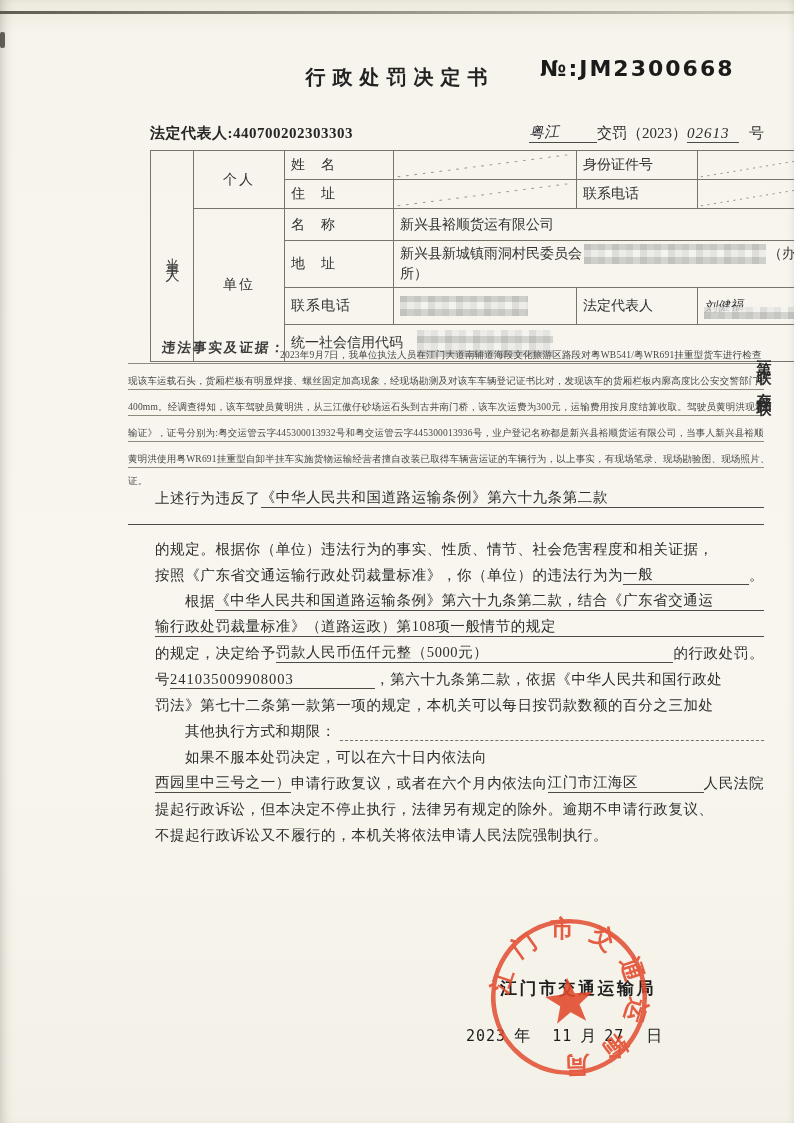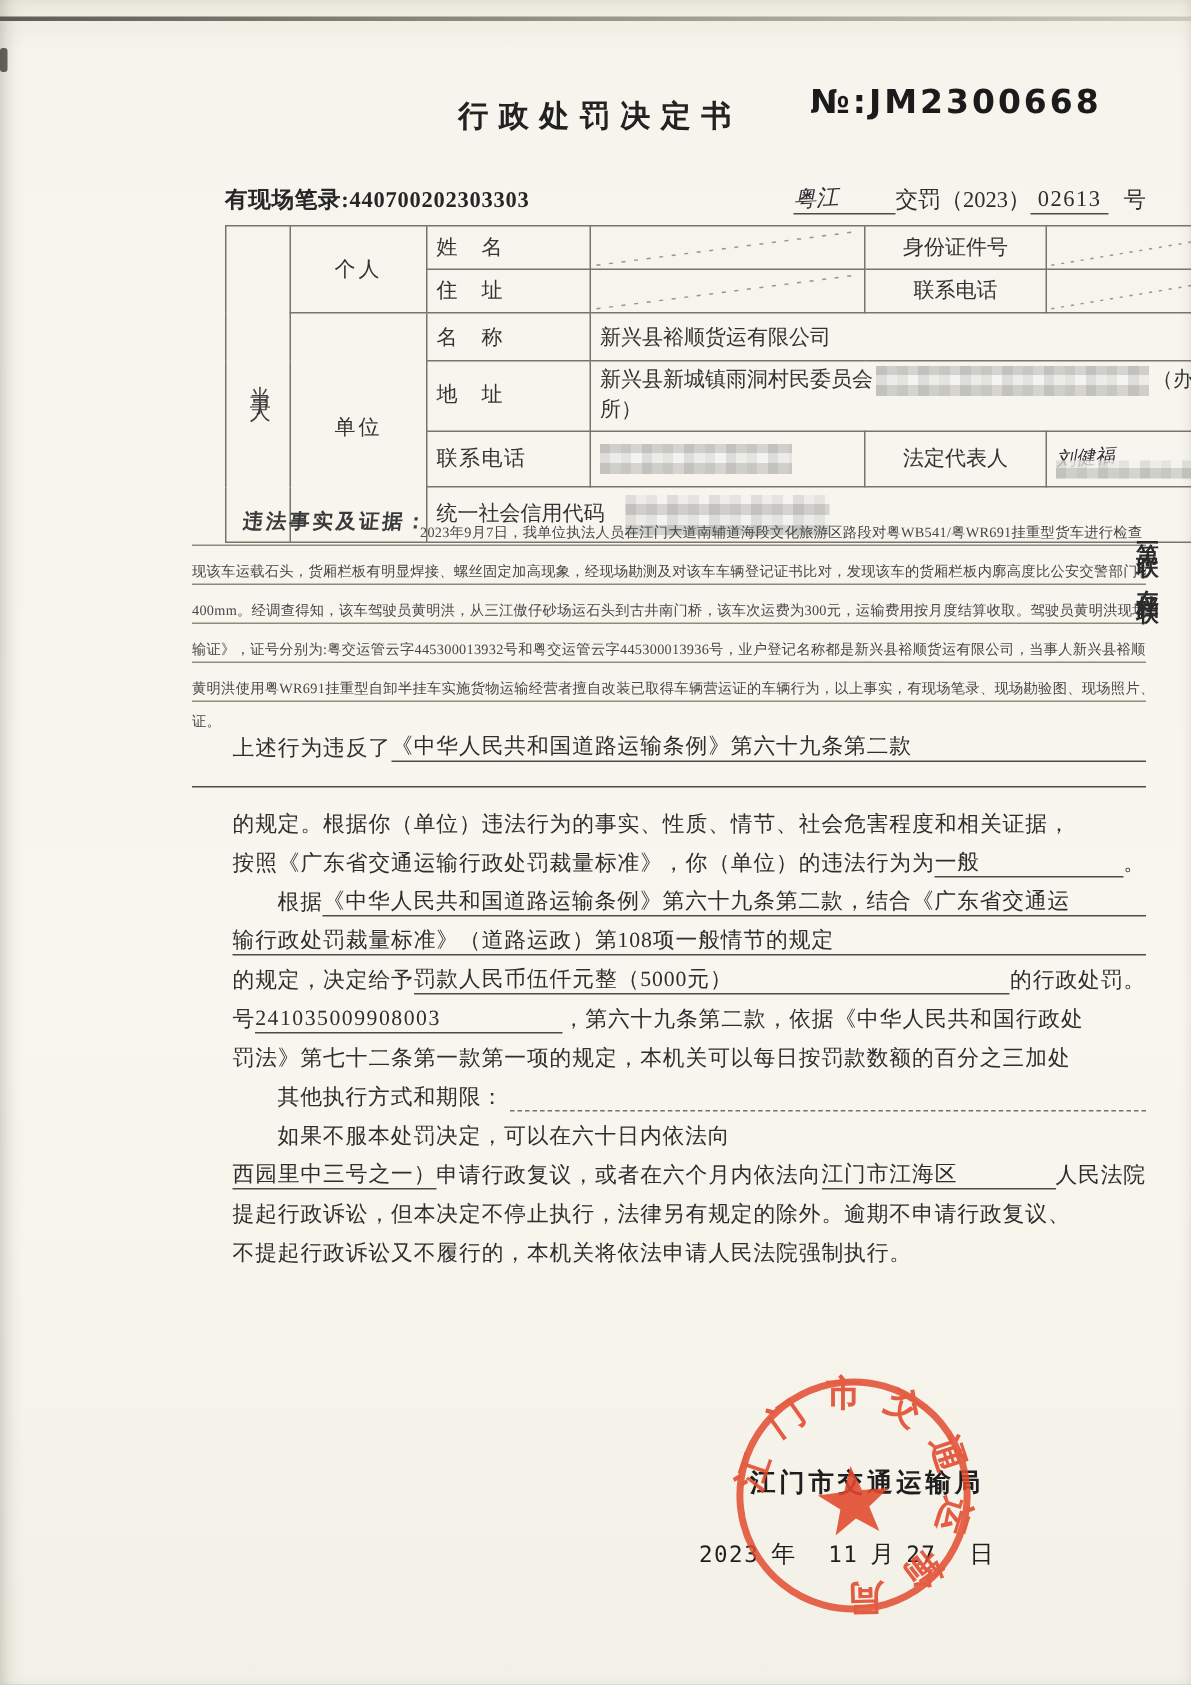--- a/index.html
+++ b/index.html
@@ -14,30 +14,30 @@
   .title{position:absolute;top:64px;left:238px;width:324px;text-align:center;
         font-size:20px;font-weight:bold;letter-spacing:7px;color:#222;}
   .serial{position:absolute;top:56px;left:540px;font-family:"DejaVu Sans",sans-serif;
         font-weight:bold;font-size:22px;letter-spacing:2px;color:#1b1b1b;}
 
   .caseline{position:absolute;top:123px;left:150px;width:614px;font-size:15px;display:flex;align-items:flex-end;}
   .case-left{flex:1 1 auto;letter-spacing:.5px;font-weight:600;color:#262626;}
   .case-right{white-space:nowrap;display:flex;align-items:flex-end;}
   .u-hand{display:inline-block;width:68px;border-bottom:1.3px solid #4c4c46;text-align:left;}
   .hand{font-family:"DejaVu Serif",serif;font-style:italic;color:#2f2f35;display:inline-block;transform:rotate(-3deg);}
-  .u-ref{display:inline-block;min-width:52px;border-bottom:1.3px solid #4c4c46;text-align:center;letter-spacing:1px;}
+  .u-ref{display:inline-block;min-width:52px;border-bottom:1.3px solid #4c4c46;letter-spacing:1px;font-style:italic;}
   .sp{display:inline-block;width:10px;}
 
   table.party{position:absolute;top:150px;left:150px;width:614px;border-collapse:collapse;table-layout:fixed;}
   table.party td{border:1.2px solid #77746a;padding:1px 6px;font-size:14px;color:#333;overflow:hidden;}
   .pcol{width:30px;text-align:center;}
   .gcol{width:78px;text-align:center;letter-spacing:2px;color:#3c3c3c;}
   .lblc{width:96px;letter-spacing:1px;color:#3c3c3c;}
   .valc{width:170px;position:relative;}
-  .lblr{width:108px;color:#3c3c3c;text-align:center;}
+  .lblr{width:108px;color:#3c3c3c;}
   .valr{width:130px;position:relative;}
   tr.r1 td{height:26px;margin-left:40px;} tr.r2 td{height:26px;} tr.r3 td{height:29px;}
   tr.r4 td{height:44px;line-height:20px;} tr.r5 td{height:34px;} tr.r6 td{height:34px;}
   .vtext{writing-mode:vertical-rl;text-orientation:upright;letter-spacing:5px;display:inline-block;color:#3c3c3c;}
   svg.dot{position:absolute;left:0;top:0;width:100%;height:100%;}
   .mosaic{display:inline-block;vertical-align:middle;opacity:.8;background:
      repeating-linear-gradient(0deg, rgba(138,138,135,.35) 0 7px, rgba(255,255,255,.22) 7px 14px),
      repeating-linear-gradient(90deg, #cdcdca 0 7px, #e6e6e2 7px 14px, #d7d7d3 14px 21px, #f0f0ec 21px 28px);}
   .m-addr{width:182px;height:20px;margin:0 2px;}
   .m-phone{width:128px;height:20px;}
@@ -79,21 +79,21 @@
 
 <div class="page">
   <div class="topline"></div>
   <div class="smudge"></div>
 
   <div class="title">行政处罚决定书</div>
   <div class="serial">№:JM2300668</div>
 
   <div class="caseline">
     <div class="case-left">
-      <span>有现场笔录:</span><span>440700202303303</span>
+      <span>法定代表人:</span><span>440700202303303</span>
     </div>
     <div class="case-right">
       <span class="u-hand"><span class="hand">粤江</span></span>
       <span>交罚（2023）</span>
       <span class="u-ref">02613</span>
       <span class="sp"></span>
       <span>号</span>
     </div>
   </div>
 

